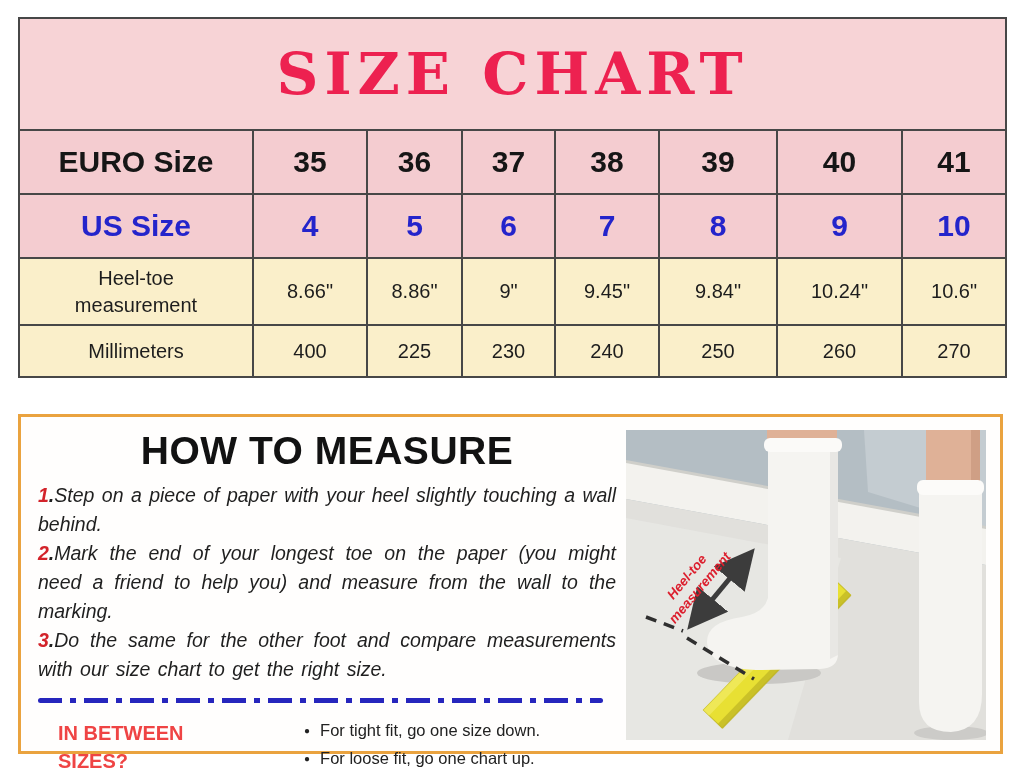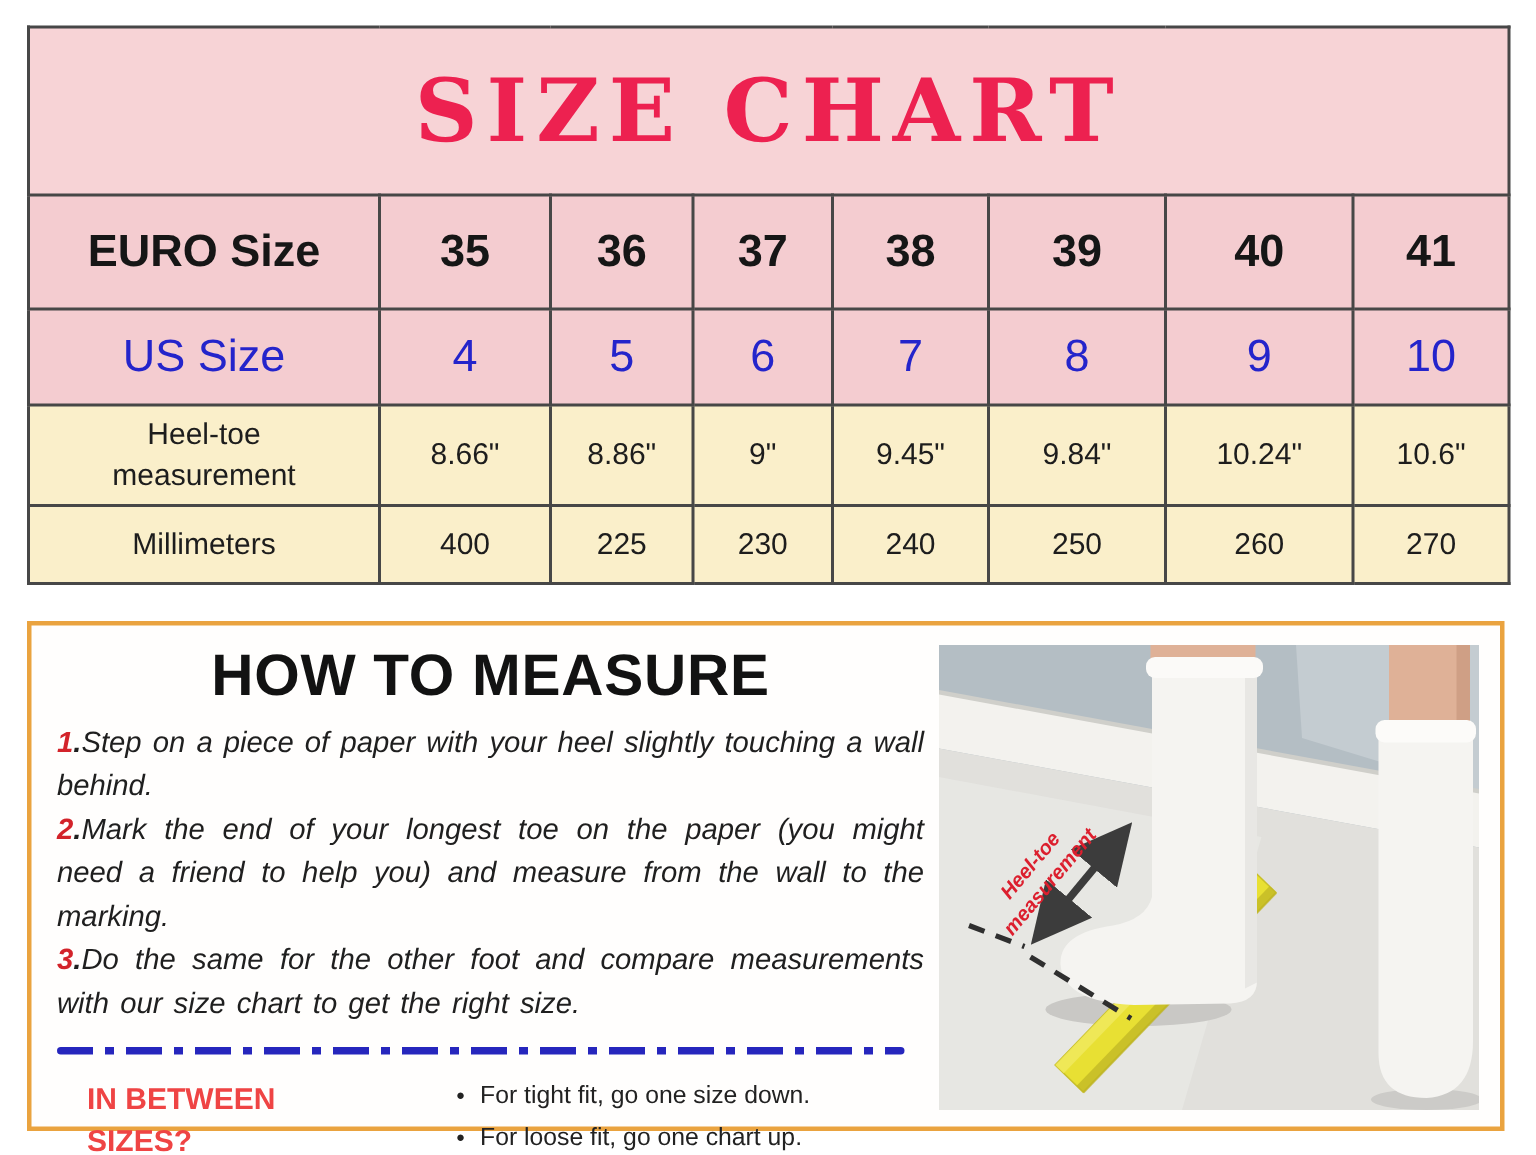--- a/index.html
+++ b/index.html
@@ -8,22 +8,22 @@
 
   
   .size-table { position:absolute; left:18px; top:17px; width:987px;
                 border-collapse:collapse; table-layout:fixed; }
   .size-table td, .size-table th { border:2px solid #474747; text-align:center; vertical-align:middle; }
   .title-cell { height:112px; background:#f7d3d6; }
   .title-text { font-family:"DejaVu Serif", serif; font-weight:bold; font-size:58px;
                 letter-spacing:6px; color:#ed2150; }
   tr.row-pink td { background:#f4ccd0; }
   tr.row-cream td { background:#faefca; }
-  .r-euro td { height:76px; font-size:30px; font-weight:bold; color:#161616; }
-  .r-us td   { height:64px; font-size:30px; font-weight:normal; color:#2424cb; }
+  .r-euro td { height:64px; font-size:30px; font-weight:bold; color:#161616; }
+  .r-us td   { height:64px; font-size:30px; font-weight:bold; color:#2424cb; }
   .r-heel td { height:67px; font-size:20px; color:#1d1d1d; }
   .r-mm td   { height:52px; font-size:20px; color:#1d1d1d; }
   .wrap-narrow { display:inline-block; max-width:135px; line-height:1.35; }
 
   
   .measure-box { position:absolute; left:18px; top:414px; width:985px; height:340px;
                  border:3px solid #eaa33f; background:#fffefd; }
   .mtext { position:absolute; left:17px; top:8px; width:578px; }
   .m-heading { font-size:39px; font-weight:bold; color:#121212; text-align:center;
                letter-spacing:0.5px; margin:4px 0 8px 0; }

